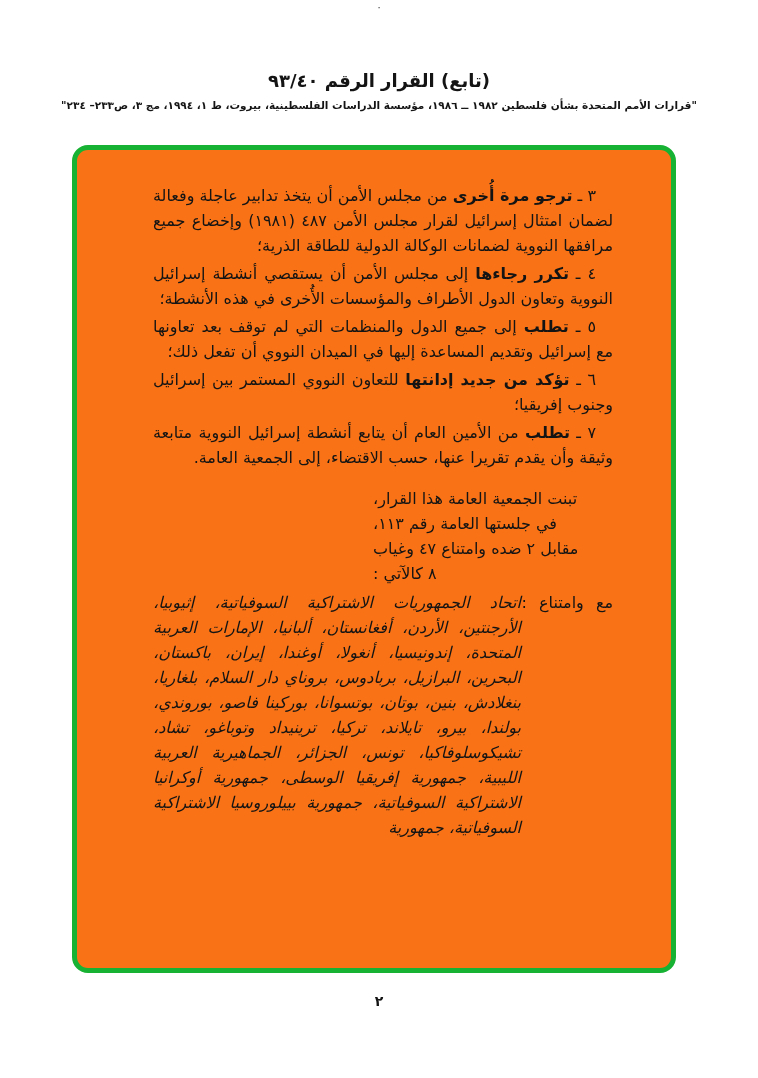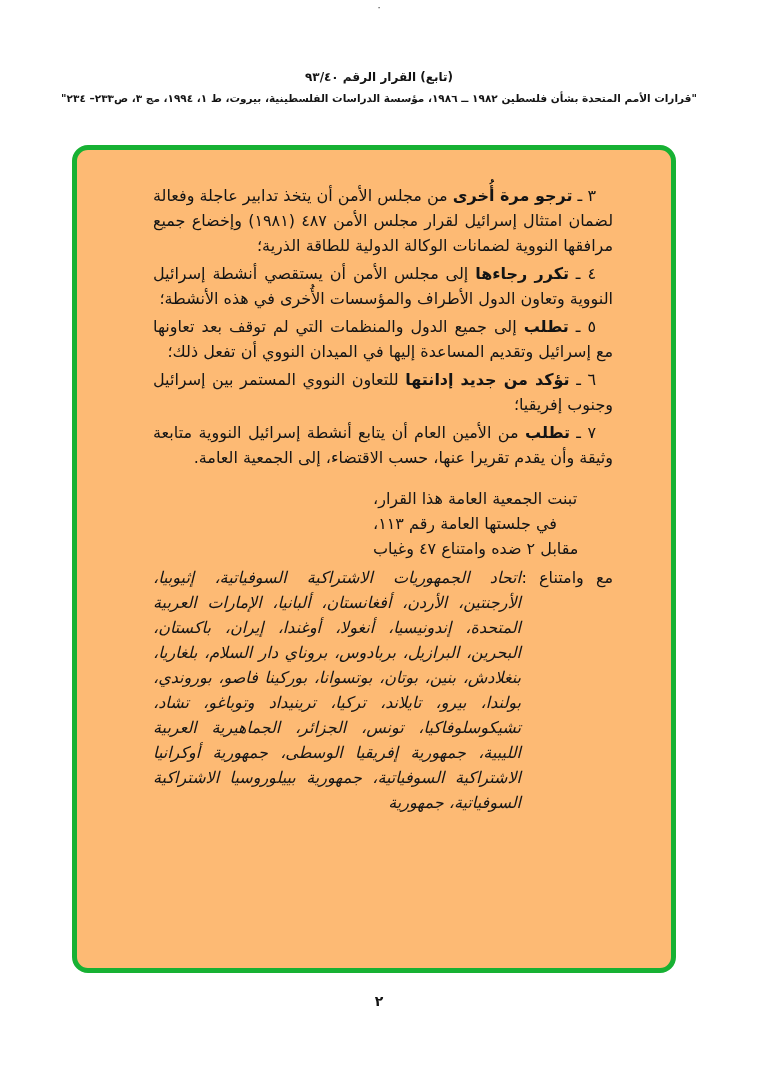--- a/index.html
+++ b/index.html
@@ -12,31 +12,31 @@
   }
   .top-mark{
     position:absolute; top:2px; left:0; right:0;
     text-align:center; font-size:10px; color:#333;
   }
   .header{
     position:absolute; top:70px; left:0; right:0;
     text-align:center; direction:rtl;
   }
   .doc-title{
-    font-size:12px; font-weight:bold; letter-spacing:0.5px;
+    font-size:18px; font-weight:bold; letter-spacing:0.5px;
   }
   .doc-citation{
     margin-top:8px; font-size:10.5px; font-weight:bold;
   }
   .frame{
     position:absolute; left:72px; top:145px;
     width:604px; height:828px;
     border:5px solid #17b133;
     border-radius:16px;
-    background:#fdba74;
+    background:#f97316;
   }
   .content{
     position:absolute;
     top:33px; right:58px; left:76px;
     direction:rtl;
     font-size:16px;
     line-height:25px;
     text-align:justify;
   }
   .para{
@@ -89,20 +89,21 @@
     <p class="para"><span>٥ ـ </span><span class="lead">تطلب</span><span> إلى جميع الدول والمنظمات التي لم توقف بعد تعاونها مع إسرائيل وتقديم المساعدة إليها في الميدان النووي أن تفعل ذلك؛</span></p>
 
     <p class="para"><span>٦ ـ </span><span class="lead">تؤكد من جديد إدانتها</span><span> للتعاون النووي المستمر بين إسرائيل وجنوب إفريقيا؛</span></p>
 
     <p class="para"><span>٧ ـ </span><span class="lead">تطلب</span><span> من الأمين العام أن يتابع أنشطة إسرائيل النووية متابعة وثيقة وأن يقدم تقريرا عنها، حسب الاقتضاء، إلى الجمعية العامة.</span></p>
 
     <div class="adoption">
       <div class="a-line">تبنت الجمعية العامة هذا القرار،</div>
       <div class="a-line">في جلستها العامة رقم ١١٣،</div>
       <div class="a-line">مقابل ٢ ضده وامتناع ٤٧ وغياب</div>
+      <div class="a-line">٨ كالآتي :</div>
     </div>
 
     <div class="vote">
       <div class="vote-label">مع وامتناع :</div>
       <div class="vote-text">اتحاد الجمهوريات الاشتراكية السوفياتية، إثيوبيا، الأرجنتين، الأردن، أفغانستان، ألبانيا، الإمارات العربية المتحدة، إندونيسيا، أنغولا، أوغندا، إيران، باكستان، البحرين، البرازيل، بربادوس، بروناي دار السلام، بلغاريا، بنغلادش، بنين، بوتان، بوتسوانا، بوركينا فاصو، بوروندي، بولندا، بيرو، تايلاند، تركيا، ترينيداد وتوباغو، تشاد، تشيكوسلوفاكيا، تونس، الجزائر، الجماهيرية العربية الليبية، جمهورية إفريقيا الوسطى، جمهورية أوكرانيا الاشتراكية السوفياتية، جمهورية بييلوروسيا الاشتراكية السوفياتية، جمهورية</div>
     </div>
 
   </div>
 </div>
 

